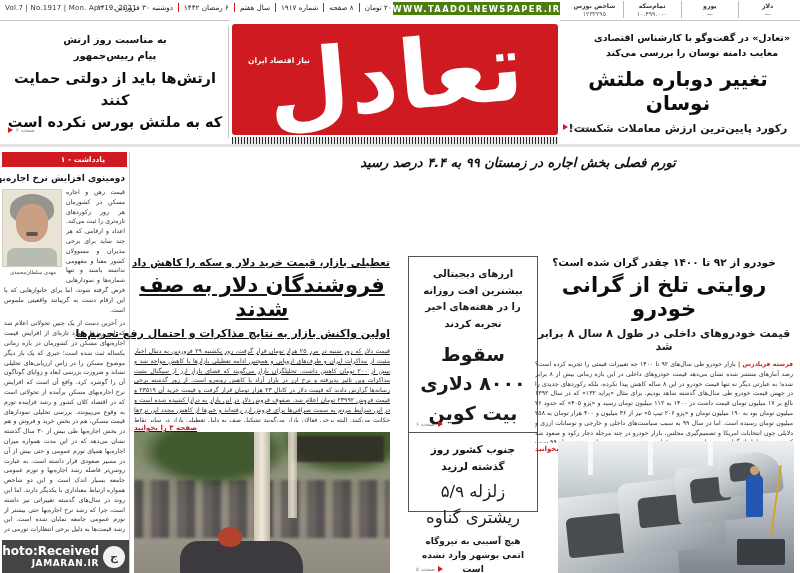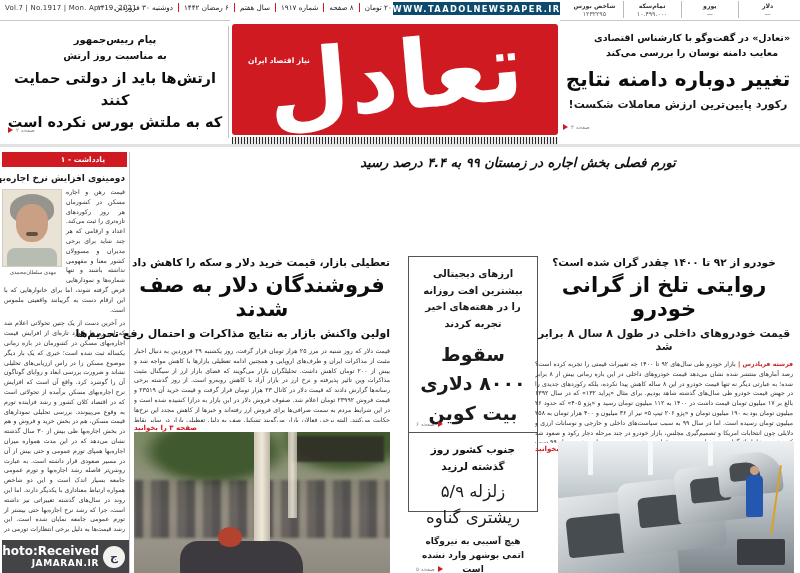--- a/index.html
+++ b/index.html
@@ -13,21 +13,21 @@
   .fa-date .itm + .itm{border-left:1px solid #cf1a22;}
   .hr-top{position:absolute;top:20px;height:1px;background:#c9c9c9;}
   .hr-top.l{left:0;width:230px;} .hr-top.r{left:560px;width:240px;}
   .stats{position:absolute;left:566px;top:1px;width:230px;display:flex;direction:ltr;}
   .stat{flex:1;text-align:center;direction:rtl;padding:1px 2px;}
   .stat + .stat{border-left:1px solid #bbb;}
   .stat .lb{font-size:6.2px;font-weight:bold;color:#333;white-space:nowrap;}
   .stat .vl{font-size:6.2px;color:#555;margin-top:1px;}
 
   
-  .url-banner{position:absolute;left:393px;top:2px;width:167px;height:13px;background:#0c4a6e;color:#fff;
+  .url-banner{position:absolute;left:393px;top:2px;width:167px;height:13px;background:#4d7c0f;color:#fff;
               font-size:8.3px;font-weight:bold;letter-spacing:1.4px;display:flex;align-items:center;justify-content:center;}
   .mast-box{position:absolute;left:232px;top:24px;width:326px;height:111px;background:#cf1a22;border-radius:3px;overflow:hidden;}
   .mast-logo{position:absolute;left:0;right:0;top:-4px;text-align:center;color:#fff;font-size:95px;line-height:115px;
              font-weight:bold;transform:rotate(-5deg);}
   .mast-tagline{position:absolute;left:16px;top:32px;color:#fff;font-size:7.5px;font-weight:bold;letter-spacing:1px;direction:rtl;text-align:center;}
   .barcode{position:absolute;left:232px;top:137px;width:326px;height:7px;
            background:repeating-linear-gradient(90deg,#2a2a2a 0 1px,#e9e9e9 1px 3px);}
   .vd-top{position:absolute;left:228px;top:26px;width:1px;height:112px;background:#c4c4c4;}
   .hr1{position:absolute;left:0;top:144px;width:800px;height:3px;background:#e2e2e2;}
 
@@ -73,21 +73,21 @@
   .portrait-caption{font-size:5.3px;color:#444;text-align:center;margin-top:1px;}
   .credit-band{position:absolute;left:0;top:388px;width:127px;height:33px;background:rgba(35,35,38,.85);
                display:flex;align-items:center;gap:4px;padding:0 4px;box-sizing:border-box;}
   .jlogo{width:22px;height:22px;border-radius:50%;background:#f2f2ee;color:#36364f;display:flex;align-items:center;
          justify-content:center;font-size:11px;font-weight:bold;flex:0 0 auto;}
   .credit-txt{color:#fff;line-height:1.2;}
   .credit-txt .c1{font-size:12px;font-weight:bold;}
   .credit-txt .c2{font-size:9px;font-weight:bold;letter-spacing:.6px;}
 
   
-  .mid-article{position:absolute;left:134px;top:256px;width:256px;text-align:center;}
+  .mid-article{position:absolute;left:134px;top:256px;width:256px;text-align:center;text-decoration:underline;}
   .mid-article .kicker{font-size:10.5px;white-space:nowrap;}
   .mid-article .headline{font-size:21px;margin-top:5px;letter-spacing:-.4px;}
   .mid-article .subhead{font-size:11px;font-weight:bold;margin-top:6px;}
   .mid-article .bodytxt{margin-top:6px;height:76px;overflow:hidden;}
   .photo-street{position:absolute;left:134px;top:432px;width:256px;height:141px;overflow:hidden;
      background:linear-gradient(180deg,#7a8b63 0%,#93937f 38%,#a29c8f 58%,#8e8a80 100%);}
   .canopy{position:absolute;left:-20px;top:-28px;width:200px;height:95px;
      background:radial-gradient(closest-side,#41592f 0 55%,rgba(65,89,47,0) 75%);filter:blur(3px);}
   .canopy.c2{left:120px;top:-40px;width:180px;}
   .shop-sign{position:absolute;right:6px;top:4px;width:92px;height:26px;background:#2f2a26;opacity:.8;filter:blur(1px);}
@@ -166,36 +166,36 @@
   <div class="mast-box">
     <div class="mast-logo">تعادل</div>
     <div class="mast-tagline">نیاز اقتصاد ایران</div>
   </div>
   <div class="barcode"></div>
   <div class="vd-top"></div>
   <div class="hr1"></div>
 
   <div class="tl-article rtl">
     <div class="kicker">
+      <div>به مناسبت روز ارتش</div>
       <div>پیام رییس‌جمهور</div>
-      <div>به مناسبت روز ارتش</div>
     </div>
     <div class="headline">
       <div>ارتش‌ها باید از دولتی حمایت کنند</div>
       <div>که به ملتش بورس نکرده است</div>
     </div>
   </div>
   <span class="pref tl">
     <i class="tri"></i>
     <span>صفحه ۲</span>
   </span>
 
   <div class="tr-article rtl">
     <div class="kicker">«تعادل» در گفت‌وگو با کارشناس اقتصادی معایب دامنه نوسان را بررسی می‌کند</div>
-    <div class="headline">تغییر دوباره دامنه نتایج</div>
+    <div class="headline">تغییر دوباره ملتش نوسان</div>
     <div class="subhead">رکورد پایین‌ترین ارزش معاملات شکست!</div>
   </div>
   <span class="pref tr">
     <i class="tri"></i>
     <span>صفحه ۴</span>
   </span>
 
   <div class="lead rtl">
     <div class="kicker">تورم فصلی بخش اجاره در زمستان ۹۹ به ۴.۴ درصد رسید</div>
   </div>

